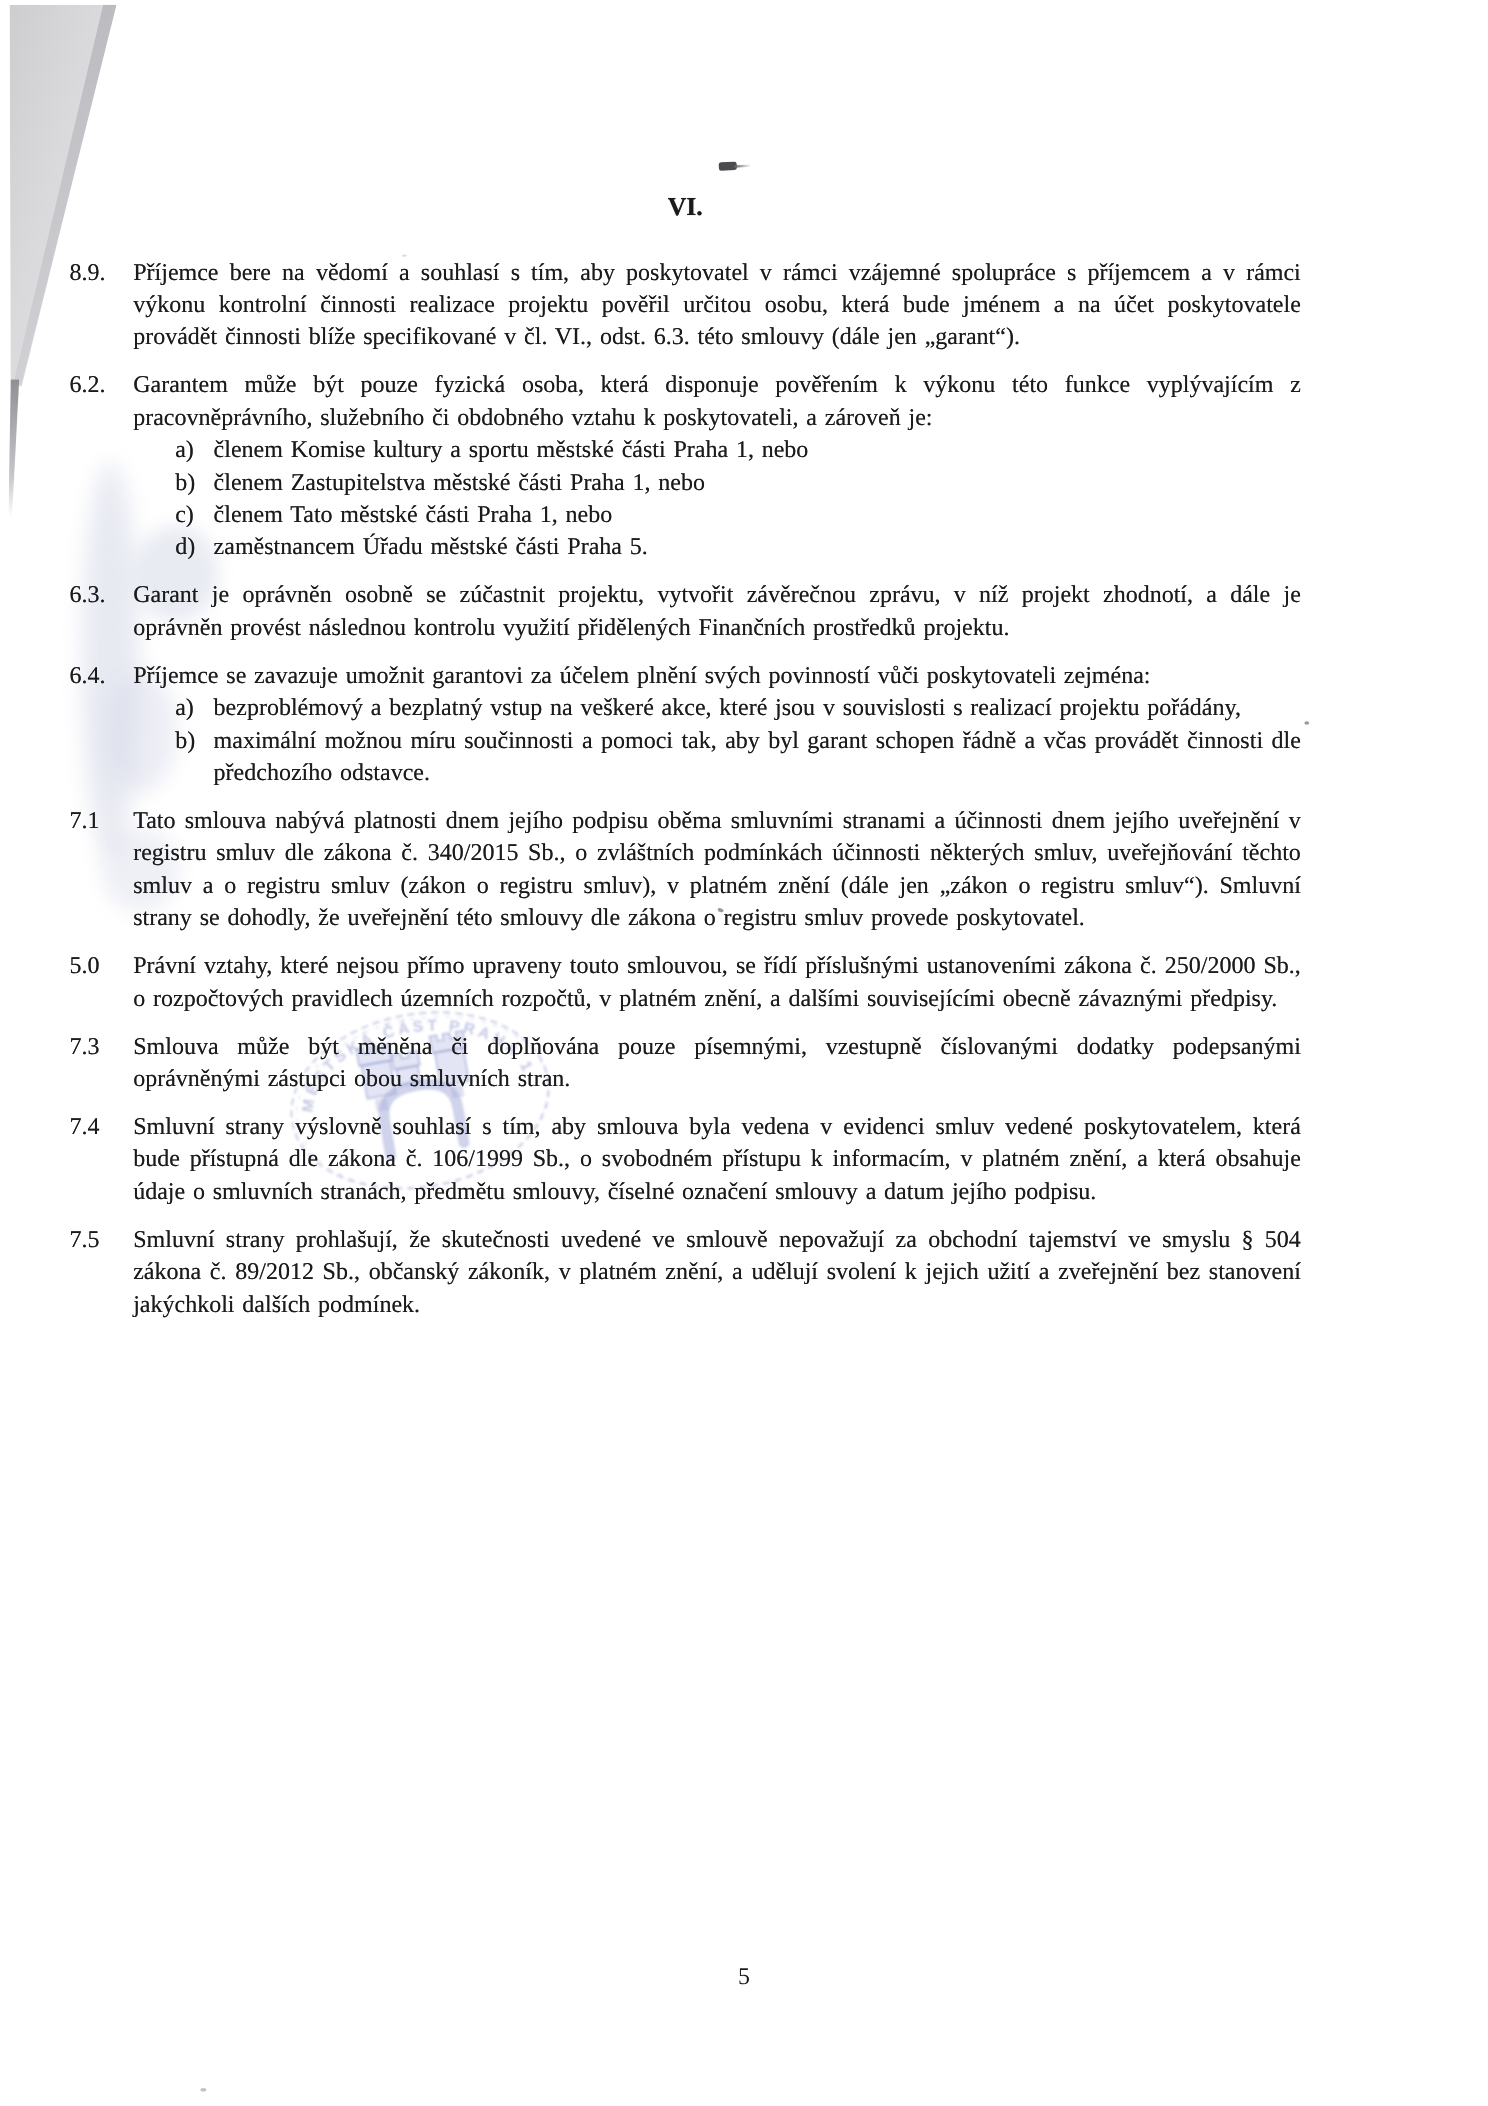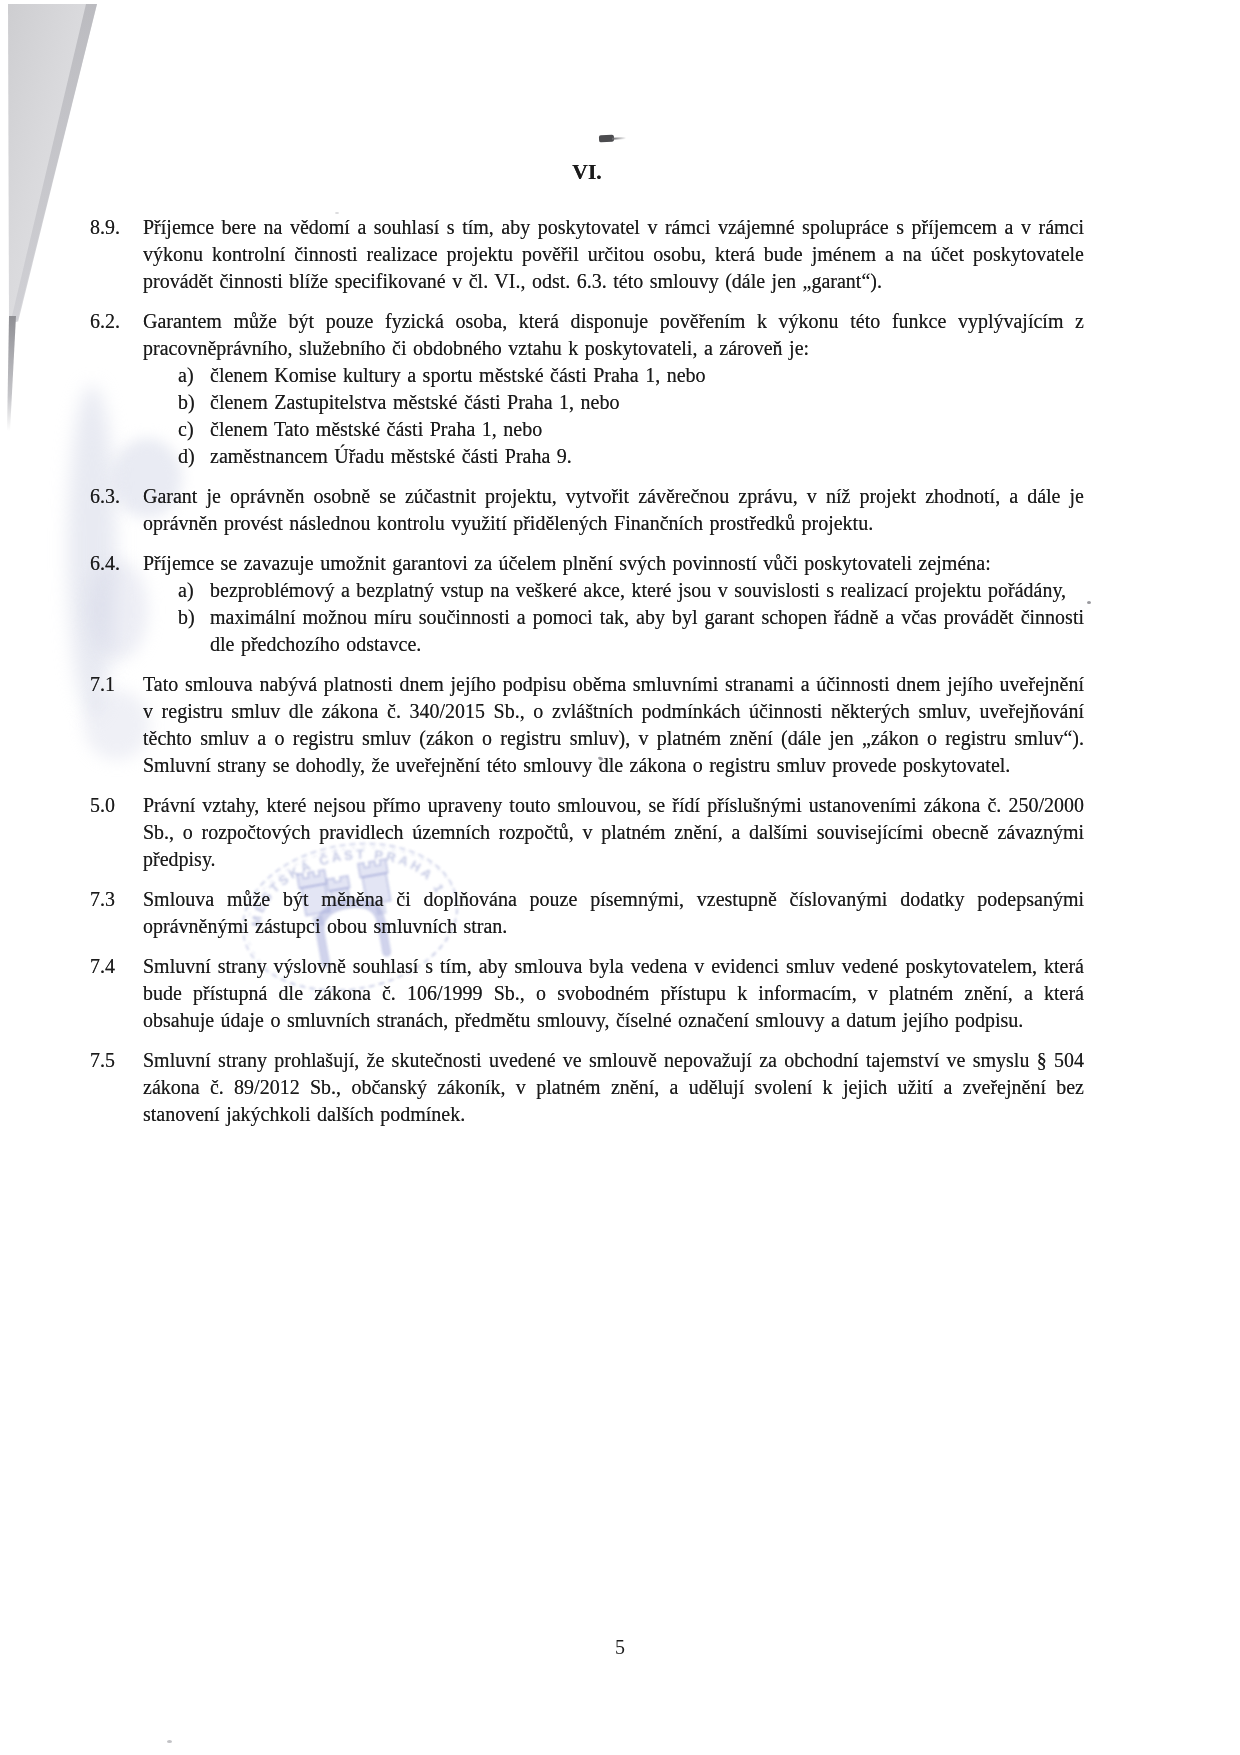--- a/index.html
+++ b/index.html
@@ -44,21 +44,21 @@
   .speck{position:absolute;background:rgba(70,70,78,.55);border-radius:50%;}
   .s1{left:598px;top:757px;width:5px;height:3px;transform:rotate(20deg);}
   .s2{left:1087px;top:601px;width:4px;height:3px;}
   .s3{left:167px;top:1740px;width:5px;height:3px;opacity:.6;}
   .s4{left:335px;top:212px;width:4px;height:2px;opacity:.35;}
   
   .stamp{position:absolute;left:205px;top:770px;width:300px;height:235px;opacity:.9;}
   
   .content{
     position:absolute;left:0;top:0;width:1216px;
-    padding:156px 132px 0 90px;box-sizing:border-box;
+    padding:156px 132px 0 58px;box-sizing:border-box;
     font-size:20px;line-height:27px;word-spacing:1.5px;
     text-shadow:0 0 .5px rgba(10,10,10,.65);
   }
   .heading{ text-align:center;font-weight:bold;font-size:21.5px;line-height:32px;
     text-shadow:0 0 .6px rgba(10,10,10,.8);}
   .heading.first{margin-bottom:26px;}
   .heading.second{margin-top:110px;margin-bottom:31px;}
   .para{display:flex;margin:0 0 13px 0;}
   .para .num{flex:none;width:53px;}
   .para .body{flex:1;}
@@ -137,21 +137,21 @@
         <div class="li">
           <span class="letter">b)</span>
           <span class="t">členem Zastupitelstva městské části Praha 1, nebo</span>
         </div>
         <div class="li">
           <span class="letter">c)</span>
           <span class="t">členem Tato městské části Praha 1, nebo</span>
         </div>
         <div class="li">
           <span class="letter">d)</span>
-          <span class="t">zaměstnancem Úřadu městské části Praha 9.</span>
+          <span class="t">zaměstnancem Úřadu městské části Praha 5.</span>
         </div>
       </div>
     </div>
 
     <div class="para">
       <div class="num">6.3.</div>
       <div class="body jt">Garant je oprávněn osobně se zúčastnit projektu, vytvořit závěrečnou zprávu, v níž projekt zhodnotí, a dále je oprávněn provést následnou kontrolu využití přidělených Finančních prostředků projektu.</div>
     </div>
 
     <div class="para">

